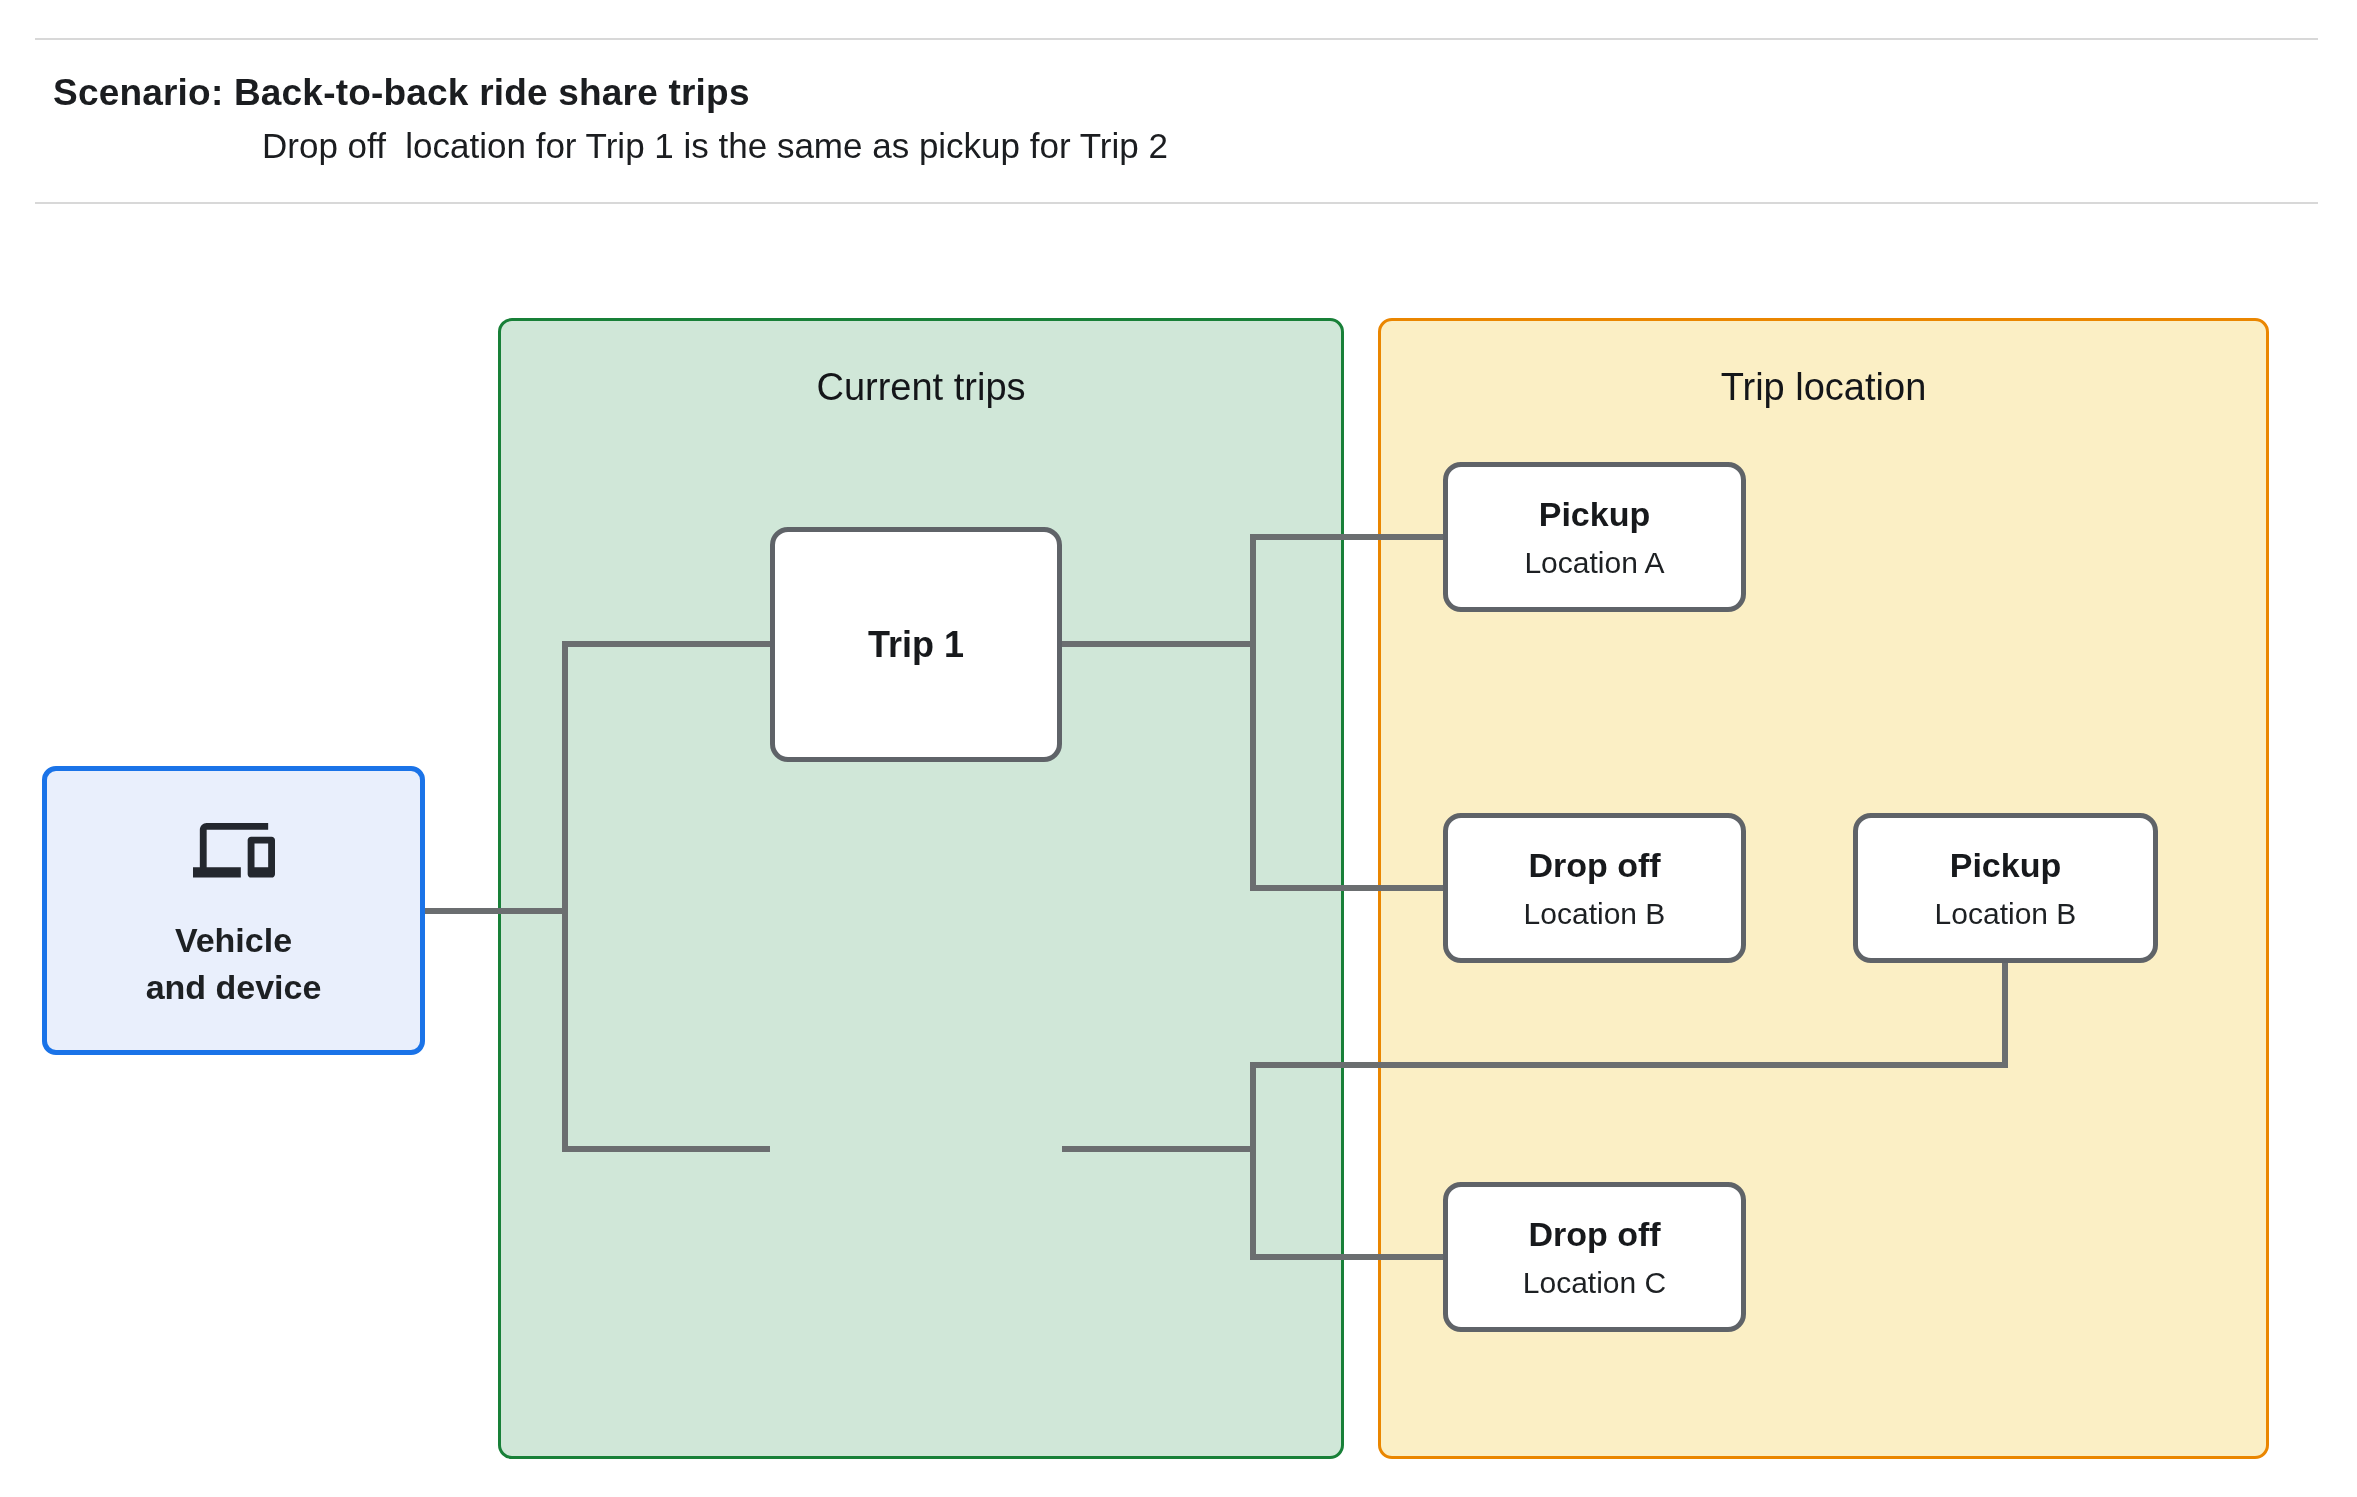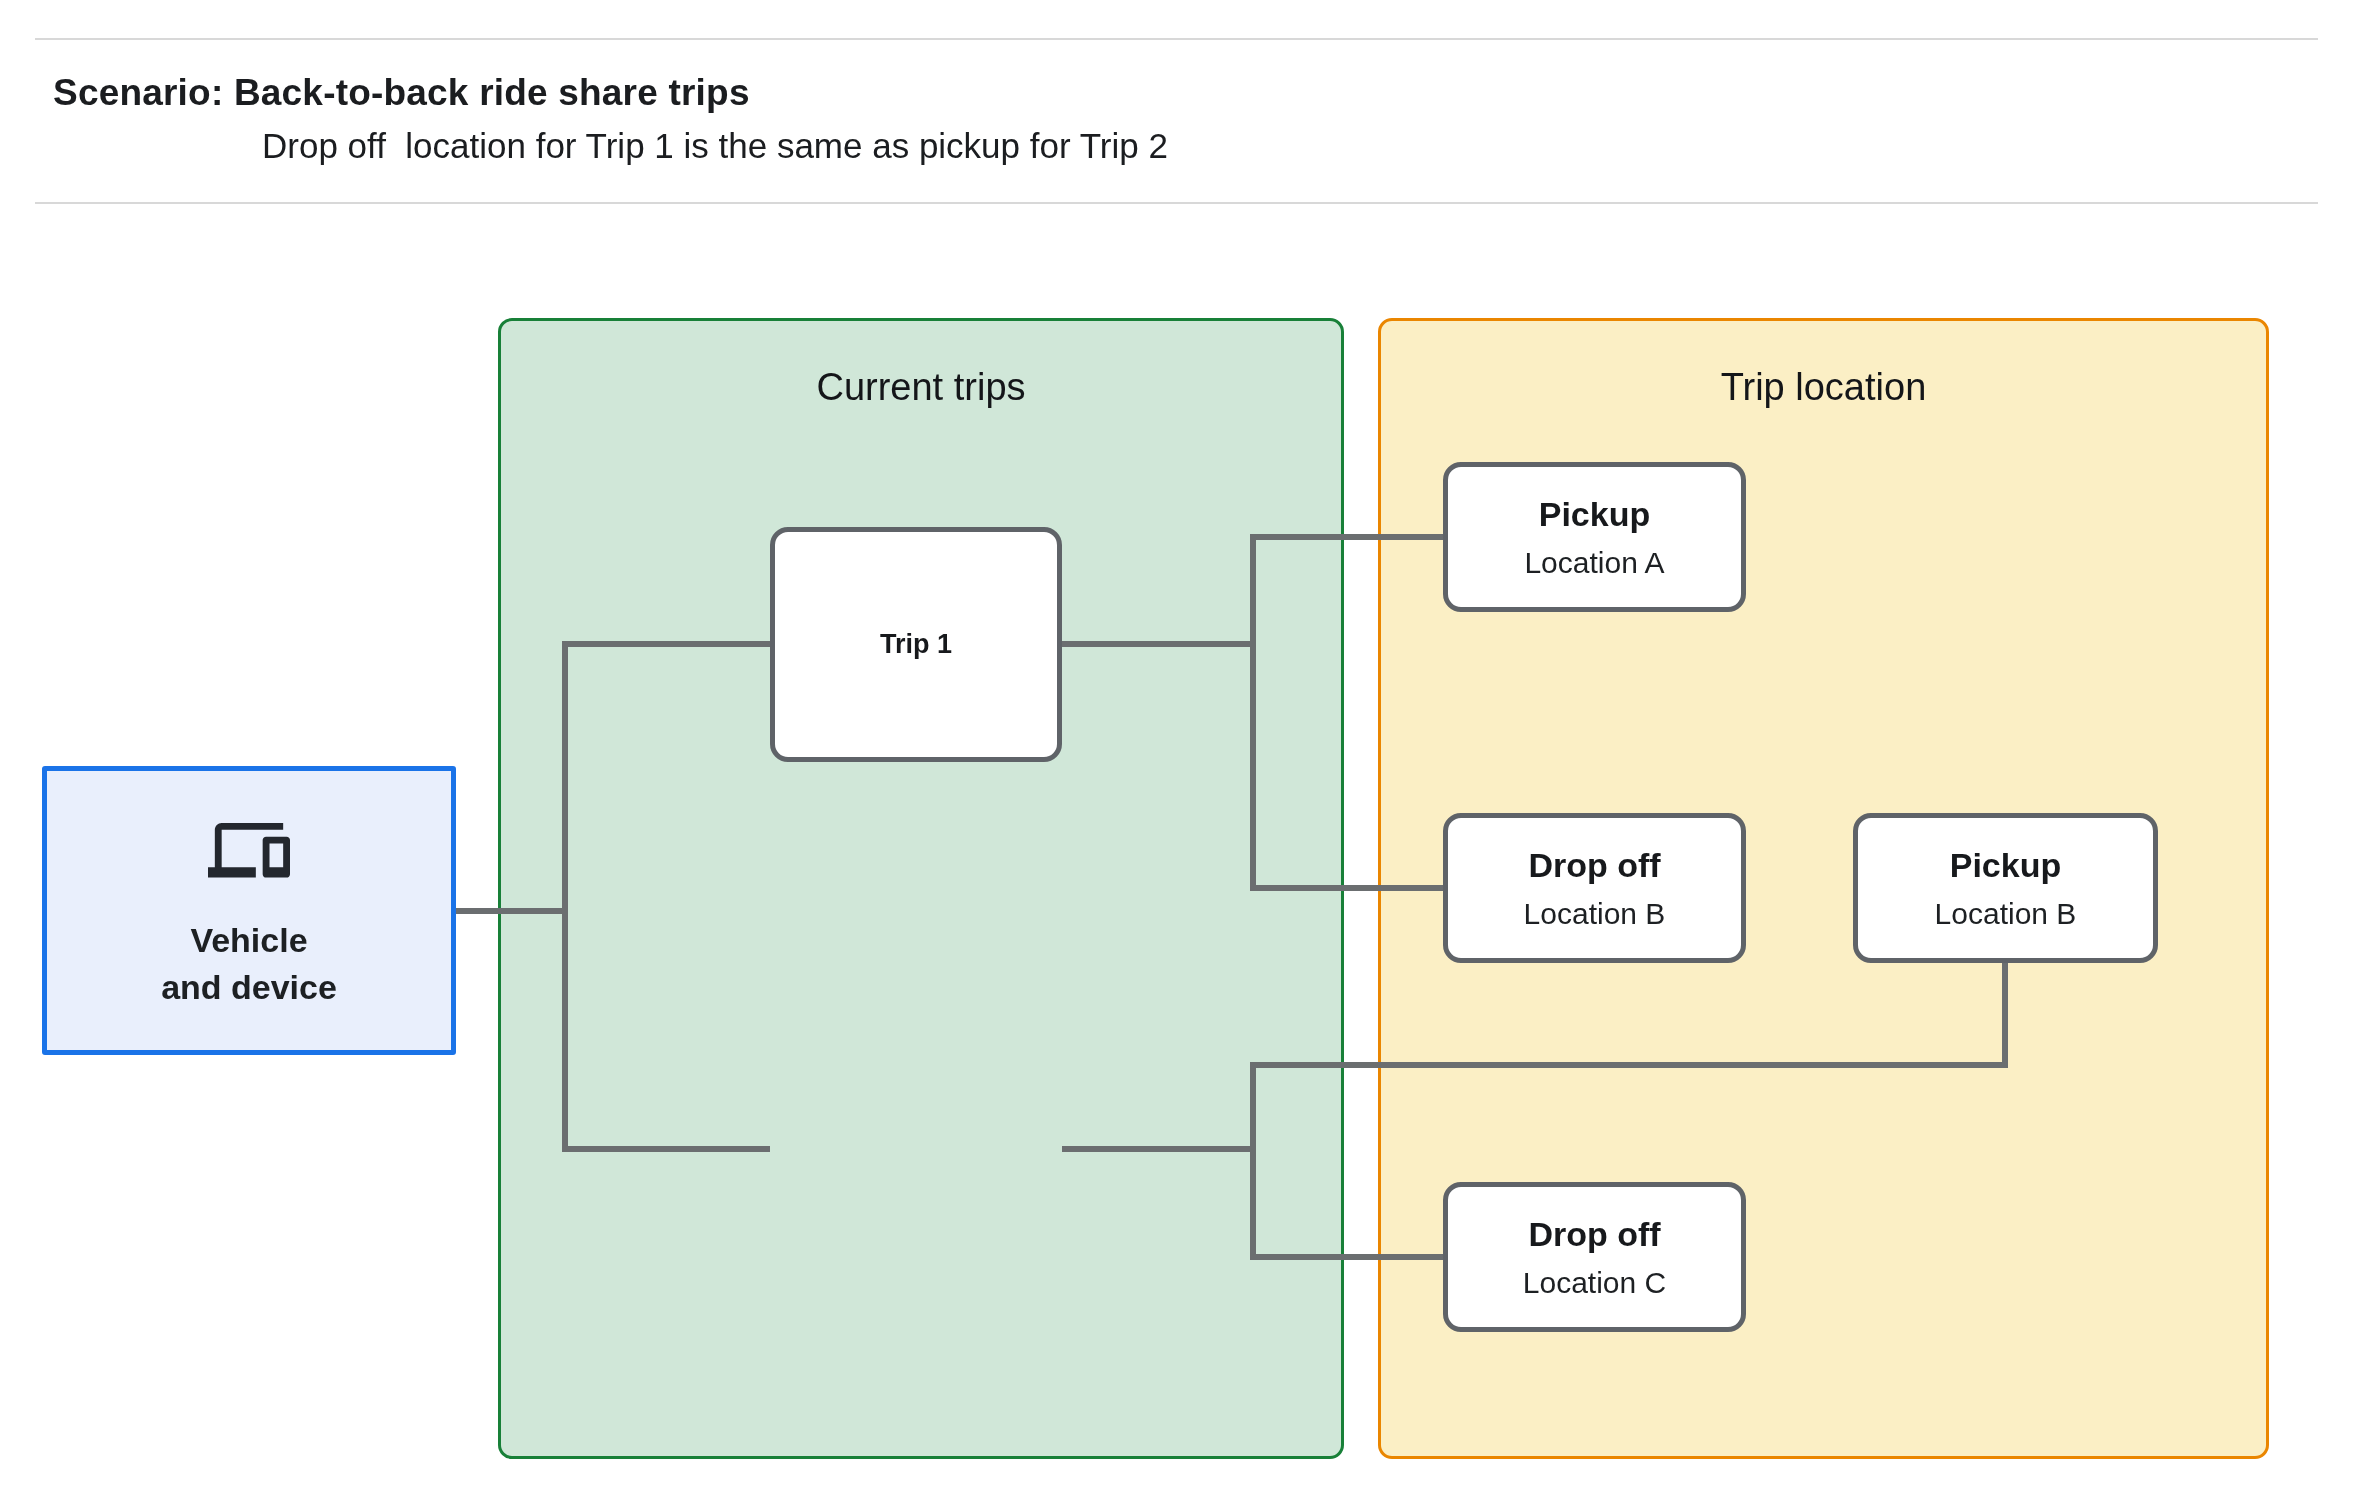--- a/index.html
+++ b/index.html
@@ -77,44 +77,44 @@
     border: 5px solid var(--box-border-gray, #5f6368);
     border-radius: 18px;
     display: flex;
     flex-direction: column;
     align-items: center;
     justify-content: center;
   }
 
   .node-vehicle {
     left: 42px; top: 766px;
-    width: 414px; height: 289px;
+    width: 383px; height: 289px;
     background: var(--blue-fill, #e9effc);
     border: 5px solid var(--accent-blue, #1a73e8);
-    border-radius: 3px;
+    border-radius: 14px;
     justify-content: flex-start;
   }
   .node-vehicle .icon-wrap { margin-top: 52px; height: 58px; }
   .node-vehicle svg { width: 82px; height: 58px; fill: #23272e; display: block; }
   .vehicle-label {
     margin-top: 36px;
     text-align: center;
     font-size: 34px;
     font-weight: 700;
     line-height: 1.38;
     color: #1d2023;
   }
 
   .node-trip {
     left: 770px;
     width: 292px; height: 235px;
   }
   .node-trip1 { top: 527px; }
   .node-trip2 { top: 1032px; }
-  .trip-label { font-size: 27px; font-weight: 700; color: #17191c; }
+  .trip-label { font-size: 36px; font-weight: 700; color: #17191c; }
 
   .node-waypoint { width: 303px; height: 150px; }
   .node-pickup-a  { left: 1443px; top: 462px;  }
   .node-dropoff-b { left: 1443px; top: 813px;  }
   .node-pickup-b  { left: 1853px; top: 813px; width: 305px; }
   .node-dropoff-c { left: 1443px; top: 1182px; }
   .wp-title { font-size: 34px; font-weight: 700; color: #17191c; line-height: 1.2; }
   .wp-sub   { font-size: 30px; font-weight: 400; color: #1d2023; margin-top: 12px; }
 
   

